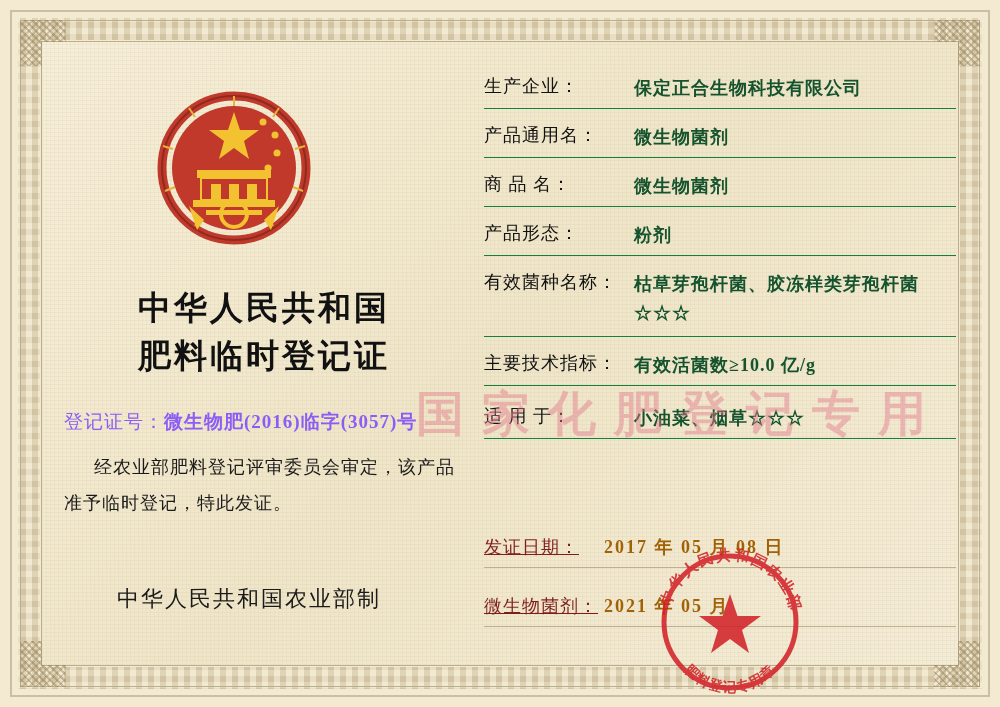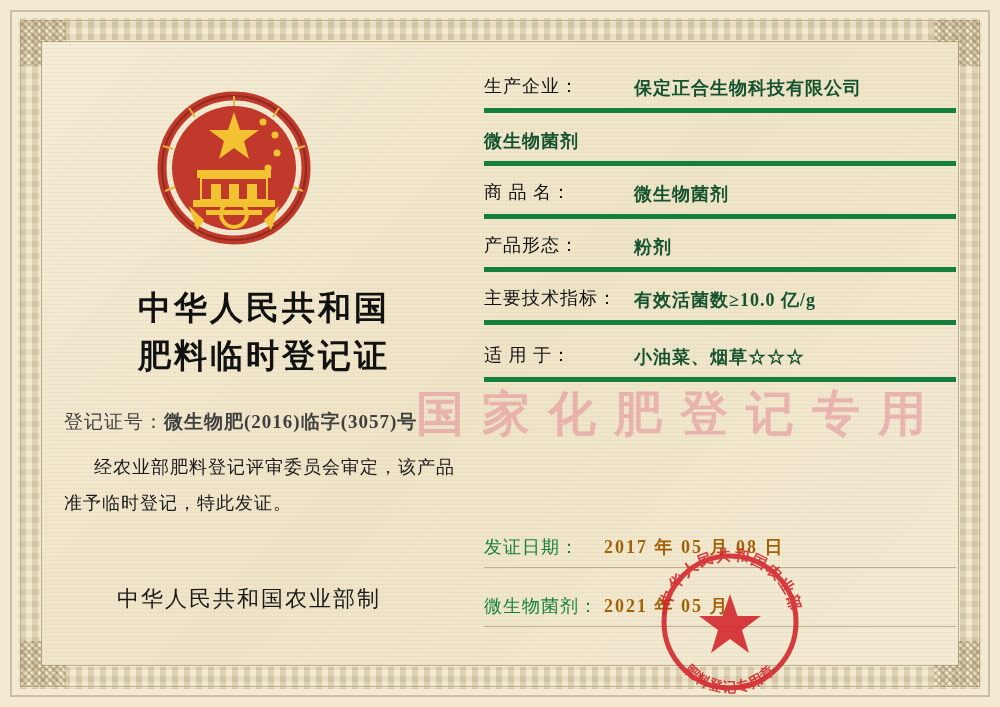--- a/index.html
+++ b/index.html
@@ -114,21 +114,21 @@
     letter-spacing: 3px;
     line-height: 1.45;
     font-family: "DejaVu Serif", "Liberation Serif", serif;
   }
   .reg-no {
     position: absolute;
     top: 365px;
     left: 20px;
     width: 420px;
     font-size: 19px;
-    color: #404040;
+    color: #8b5cf6;
     letter-spacing: 1px;
   }
   .reg-no .label { letter-spacing: 1px; }
   .reg-no .value { font-weight: bold; }
 
   .statement {
     position: absolute;
     top: 405px;
     left: 20px;
     width: 412px;
@@ -154,21 +154,21 @@
   
   .right-panel {
     position: absolute;
     left: 440px;
     top: 18px;
     width: 472px;
   }
   .field-row {
     display: flex;
     align-items: flex-start;
-    border-bottom: 5px solid #15803d;
+    border-bottom: 1px solid #15803d;
     min-height: 44px;
     padding-bottom: 2px;
     margin-bottom: 2px;
   }
   .field-row .fl {
     width: 150px;
     flex: 0 0 150px;
     font-size: 18px;
     color: #111;
     letter-spacing: 1px;
@@ -198,24 +198,25 @@
     display: flex;
     align-items: flex-end;
     border-bottom: 1px solid #bdb092;
     height: 44px;
     margin-bottom: 14px;
   }
   .date-row .fl {
     width: 120px;
     flex: 0 0 120px;
     font-size: 18px;
-    color: #15803d;
+    color: #7f1d1d;
     letter-spacing: 1px;
     padding-bottom: 8px;
     white-space: nowrap;
+    text-decoration: underline;
   }
   .date-row .fv {
     flex: 1;
     font-size: 18px;
     color: #a16207;
     font-weight: bold;
     padding-bottom: 8px;
     letter-spacing: 2px;
     margin-top: 20px;
   }
@@ -327,33 +328,38 @@
     </div>
 
     <div class="right-panel">
 
       <div class="field-row">
         <div class="fl">生产企业：</div>
         <div class="fv">保定正合生物科技有限公司</div>
       </div>
 
       <div class="field-row">
+        <div class="fl">产品通用名：</div>
         <div class="fv">微生物菌剂</div>
       </div>
 
       <div class="field-row">
         <div class="fl">商 品 名：</div>
         <div class="fv">微生物菌剂</div>
       </div>
 
       <div class="field-row">
         <div class="fl">产品形态：</div>
         <div class="fv">粉剂</div>
       </div>
 
+      <div class="field-row tall">
+        <div class="fl">有效菌种名称：</div>
+        <div class="fv">枯草芽孢杆菌、胶冻样类芽孢杆菌☆☆☆</div>
+      </div>
 
       <div class="field-row">
         <div class="fl">主要技术指标：</div>
         <div class="fv">有效活菌数≥10.0 亿/g</div>
       </div>
 
       <div class="field-row spacer-top">
         <div class="fl">适 用 于：</div>
         <div class="fv">小油菜、烟草☆☆☆</div>
       </div>

